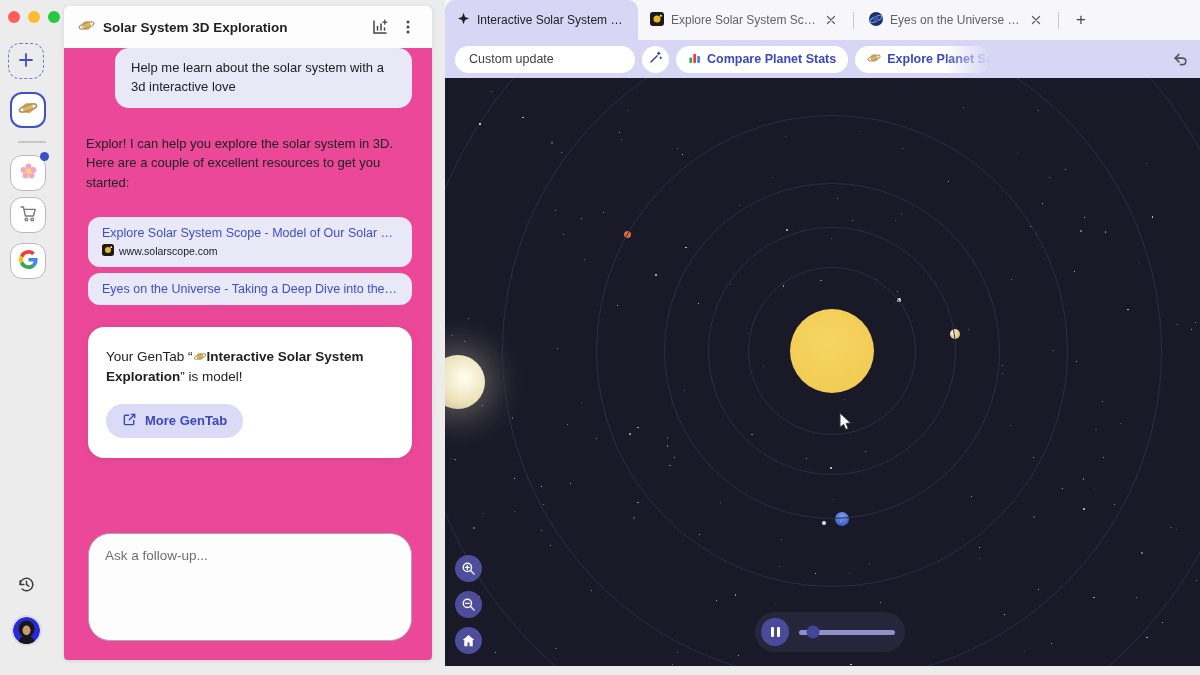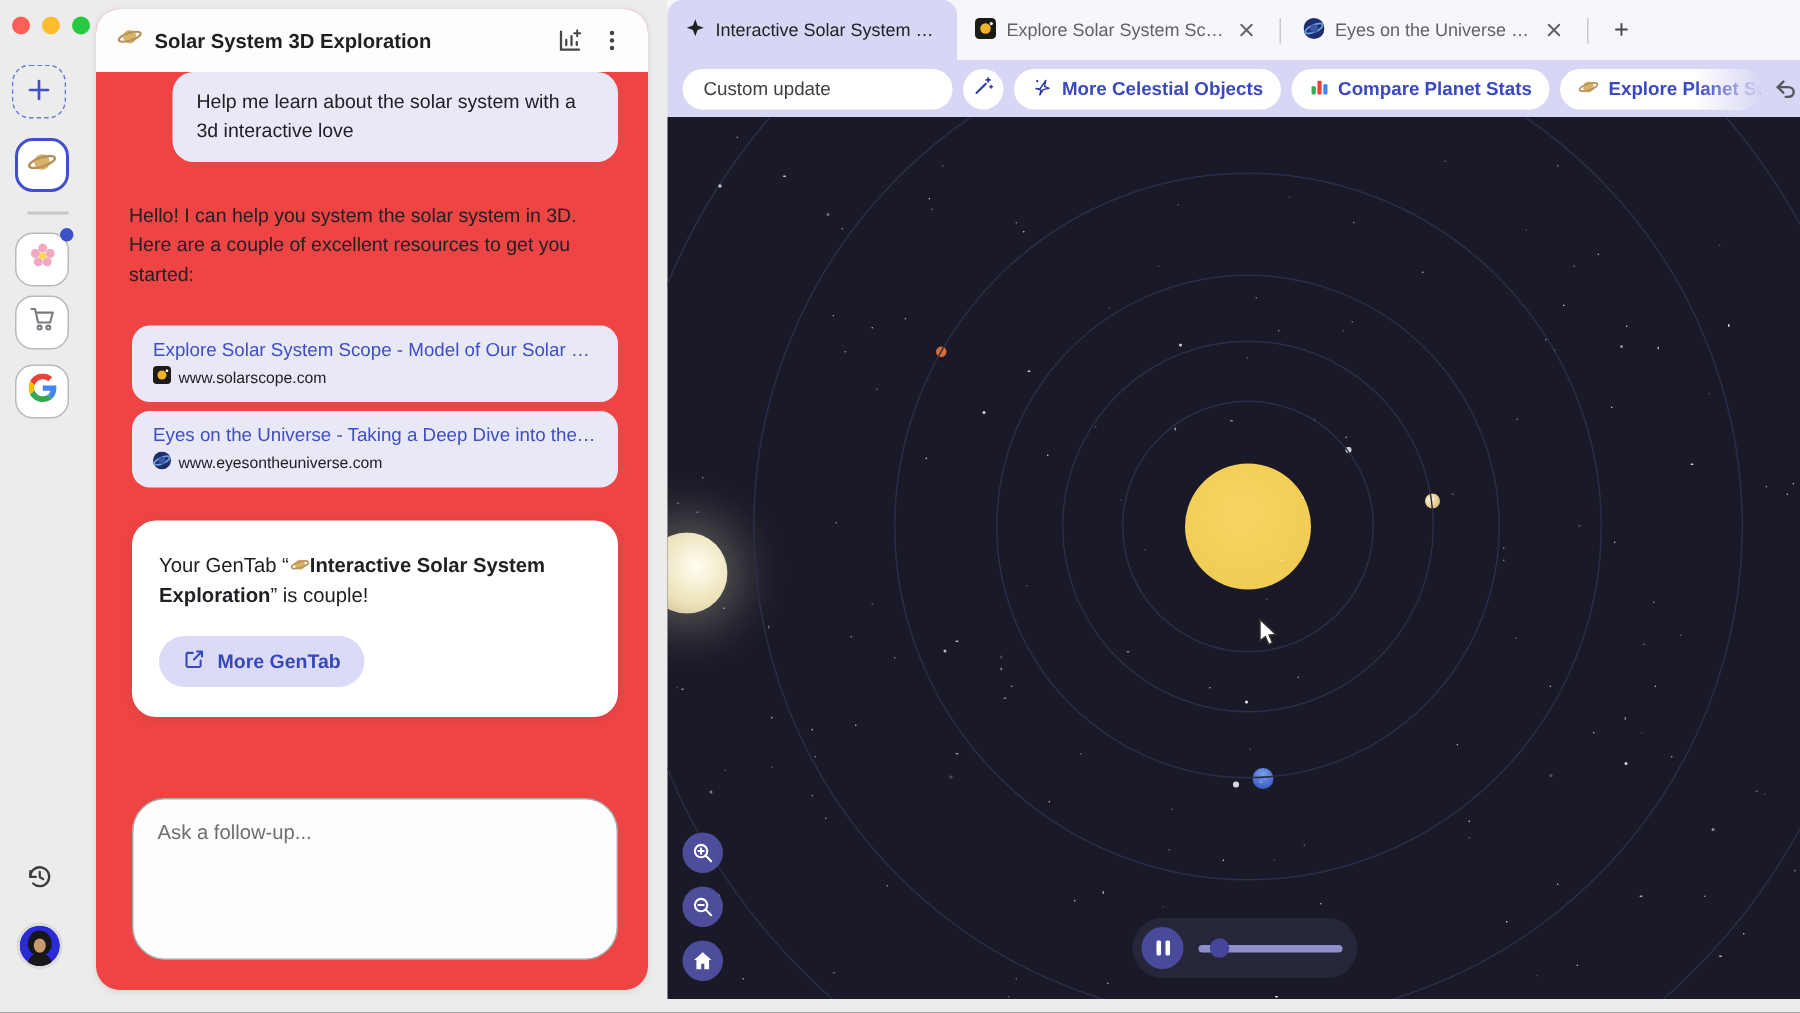--- a/index.html
+++ b/index.html
@@ -23,22 +23,22 @@
   .rail-sat { top:92px; }
   .rail-div { position:absolute; left:18px; top:141px; width:28px; height:2px; background:#c7c7c9; border-radius:2px; }
   .rail-blossom { top:155px; }
   .rail-cart { top:197px; }
   .rail-google { top:243px; }
   .notif-dot { position:absolute; top:-4px; right:-4px; width:9px; height:9px; border-radius:50%; background:#3c50c8; }
   .rail-history { position:absolute; left:17px; top:575px; width:19px; height:19px; cursor:pointer; }
   .rail-avatar { position:absolute; left:13px; top:617px; width:27px; height:27px; border-radius:50%; overflow:hidden; cursor:pointer; box-shadow:0 0 0 2px #dcdcdc; }
 
   
-  .chat { position:absolute; left:64px; top:6px; width:368px; height:654px; background:#ef4444;
-          border-radius:16px; box-shadow:0 1px 4px rgba(0,0,0,.10); display:flex; flex-direction:column; overflow:hidden; }
+  .chat { position:absolute; left:64px; top:6px; width:368px; height:654px; background:#ec4899;
+          border-radius:4px; box-shadow:0 1px 4px rgba(0,0,0,.10); display:flex; flex-direction:column; overflow:hidden; }
   .chat-header { height:42px; flex:0 0 42px; display:flex; align-items:center; padding:0 14px; gap:8px; background:#fdfdfd; z-index:2; }
   .chat-title { font-size:13.5px; font-weight:700; color:#1f1f1f; flex:1; }
   .hd-ic { width:20px; height:20px; display:flex; align-items:center; justify-content:center; cursor:pointer; }
   .chat-scroll { flex:1; position:relative; overflow:hidden; }
   .bubble { margin:0 20px 0 51px; background:#e9e8f7; border-radius:14px; padding:11px 16px;
             font-size:13px; line-height:1.45; color:#202124; }
   .intro { margin:26px 20px 0 22px; font-size:13px; line-height:1.5; color:#202124; }
   .link-card { margin:6px 20px 0 24px; background:#e9e8f7; border-radius:12px; padding:9px 14px; cursor:pointer; }
   .link-card.first { margin-top:25px; }
   .link-title { font-size:12.5px; font-weight:500; color:#3e4fc4; white-space:nowrap; overflow:hidden; text-overflow:ellipsis; }
@@ -218,57 +218,47 @@
         <svg width="14" height="16" viewBox="0 0 14 16" fill="#44464a">
             <circle cx="7" cy="3" r="1.5"></circle>
             <circle cx="7" cy="8" r="1.5"></circle>
             <circle cx="7" cy="13" r="1.5"></circle>
           </svg>
       </span>
     </div>
 
     <div class="chat-scroll">
       <div class="bubble">Help me learn about the solar system with a 3d interactive love</div>
-      <div class="intro">Hello! I can help you system the solar system in 3D. Here are a couple of excellent resources to get you started:</div>
+      <div class="intro">Explor! I can help you explore the solar system in 3D. Here are a couple of excellent resources to get you started:</div>
 
       <div class="link-card first">
         <div class="link-title">Explore Solar System Scope - Model of Our Solar Syste...</div>
         <div class="link-url">
           <span>
             <svg width="12" height="12" viewBox="0 0 12 12">
                 <rect width="12" height="12" rx="2.5" fill="#1c1b17"></rect>
                 <circle cx="6" cy="6" r="3" fill="#f0b428"></circle>
                 <circle cx="9.3" cy="3.2" r="0.9" fill="#fff"></circle>
               </svg>
           </span>
           <span>www.solarscope.com</span>
         </div>
       </div>
 
       <div class="link-card">
         <div class="link-title">Eyes on the Universe - Taking a Deep Dive into the Sola...</div>
-        <div class="link-url">
-          <span>
-            <svg width="12" height="12" viewBox="0 0 12 12">
-                <circle cx="6" cy="6" r="6" fill="#1e2d6b"></circle>
-                <ellipse cx="6" cy="6" rx="5.4" ry="2" fill="none" stroke="#6fa0e0" stroke-width="1" transform="rotate(-24 6 6)"></ellipse>
-                <circle cx="6" cy="6" r="2.3" fill="#3c55a8"></circle>
-              </svg>
-          </span>
-          <span>www.eyesontheuniverse.com</span>
-        </div>
       </div>
 
 
       <div class="gentab-card">
         <div class="gentab-text">
           <span>Your GenTab “</span><b><span><svg width="14" height="13" viewBox="0 0 20 20" style="vertical-align:-2px">
                   <circle cx="10" cy="10" r="5.2" fill="#d9b36a"></circle>
                   <ellipse cx="10" cy="10" rx="9" ry="3" fill="none" stroke="#b6905a" stroke-width="1.6" transform="rotate(-18 10 10)"></ellipse>
-                </svg></span><span>Interactive Solar System Exploration</span></b><span>” is couple!</span>
+                </svg></span><span>Interactive Solar System Exploration</span></b><span>” is model!</span>
         </div>
         <button class="open-gentab">
           <span>
             <svg width="15" height="15" viewBox="0 0 16 16" fill="none" stroke="#3748bd" stroke-width="1.5" stroke-linecap="round" stroke-linejoin="round">
                 <path d="M12.5 9v3.5a1 1 0 0 1-1 1h-8a1 1 0 0 1-1-1v-8a1 1 0 0 1 1-1H7"></path>
                 <path d="M10 2.5h3.5V6"></path>
                 <path d="M13.3 2.7 7.8 8.2"></path>
               </svg>
           </span>
           <span>More GenTab</span>
@@ -337,29 +327,20 @@
       <button class="wand-btn">
         <span>
           <svg width="15" height="15" viewBox="0 0 16 16" fill="none" stroke="#2d3a9e" stroke-width="1.5" stroke-linecap="round">
               <path d="M3.2 12.8 9.8 6.2"></path>
               <path d="M11.5 2.2v2.6M10.2 3.5h2.6" stroke-width="1.3"></path>
               <path d="M13.6 7.4v1.8M12.7 8.3h1.8" stroke-width="1.1"></path>
             </svg>
         </span>
       </button>
 
-      <button class="chip">
-        <span>
-          <svg width="14" height="14" viewBox="0 0 16 16" fill="#2d3a9e">
-              <path d="M6 9.5 10.5 3l-1 4.5L13 9l-4.5 1L6 14l.8-3.6L3 9.2Z" fill="none" stroke="#2d3a9e" stroke-width="1.1" stroke-linejoin="round"></path>
-              <circle cx="4" cy="3.5" r="0.9"></circle>
-            </svg>
-        </span>
-        <span>More Celestial Objects</span>
-      </button>
 
       <button class="chip">
         <span>
           <svg width="13" height="13" viewBox="0 0 14 14">
               <rect x="1.5" y="7" width="3" height="6" rx="0.8" fill="#34a853"></rect>
               <rect x="5.7" y="3" width="3" height="10" rx="0.8" fill="#ea4335"></rect>
               <rect x="9.9" y="5.5" width="3" height="7.5" rx="0.8" fill="#4285f4"></rect>
             </svg>
         </span>
         <span>Compare Planet Stats</span>

